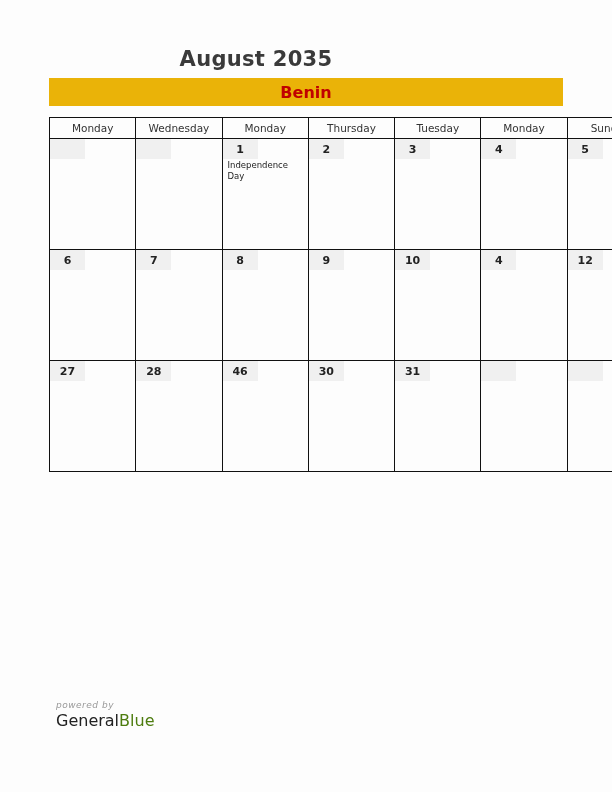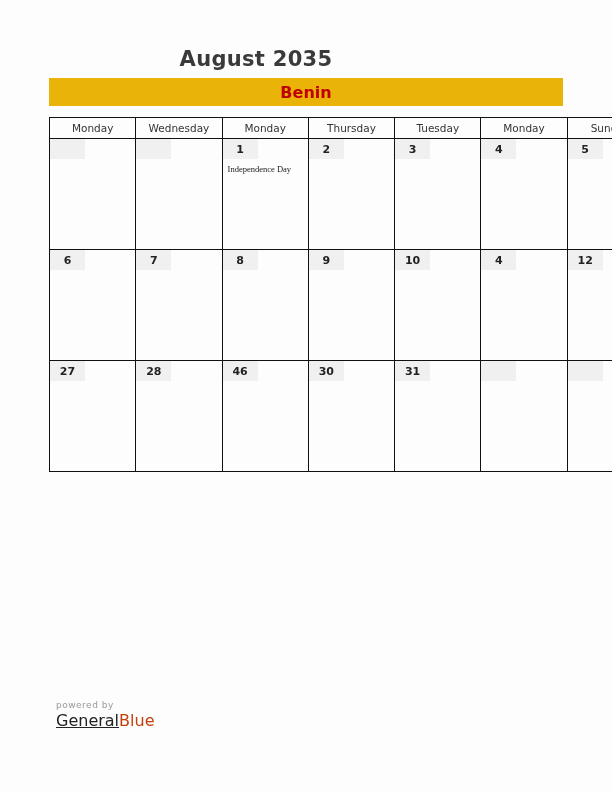--- a/index.html
+++ b/index.html
@@ -5,26 +5,26 @@
   html,body{margin:0;padding:0;background:#fdfdfd;}
   body{width:612px;height:792px;position:relative;font-family:"DejaVu Sans","Liberation Sans",sans-serif;color:#222;}
   .title{position:absolute;left:0;top:47px;width:512px;text-align:center;font-size:21px;font-weight:bold;color:#3a3a3a;letter-spacing:0.3px;}
   .country-bar{position:absolute;left:49px;top:78px;width:514px;height:28px;background:#eab308;}
   .country{display:block;text-align:center;font-size:16px;font-weight:bold;color:#c00000;line-height:29px;}
   table.cal{position:absolute;left:49px;top:117px;border-collapse:collapse;table-layout:fixed;width:605px;}
   table.cal th{height:20px;border:1.3px solid #111;font-weight:normal;font-size:10.5px;color:#333;padding:0;text-align:center;}
   table.cal td{height:110px;border:1.3px solid #111;vertical-align:top;padding:0;position:relative;}
   .daynum{display:block;width:35px;height:20px;background:#f0f0f0;font-size:11px;font-weight:bold;text-align:center;line-height:22px;color:#222;}
   .daynum.empty{background:#f0f0f0;}
-  .holiday{display:block;font-size:8.5px;line-height:18px;color:#222;padding:1px 5px 0 5px;font-family:Liberation Serif, serif;}
+  .holiday{display:block;font-size:8.5px;line-height:11px;color:#222;padding:1px 5px 0 5px;}
   .footer{position:absolute;left:56px;top:700px;}
-  .powered{font-size:9px;color:#999;letter-spacing:0.5px;}
+  .powered{font-size:9px;color:#999;letter-spacing:0.5px;font-style:italic;}
   .brand{font-size:16px;margin-top:1px;}
-  .brand .g{color:#222;text-decoration:underline;}
-  .brand .b{color:#c2410c;text-align:right;}
+  .brand .g{color:#222;}
+  .brand .b{color:#4d7c0f;text-align:right;}
 </style>
 </head>
 <body>
 
 <div class="title">August 2035</div>
 <div class="country-bar">
   <span class="country">Benin</span>
 </div>
 
 <table class="cal">

